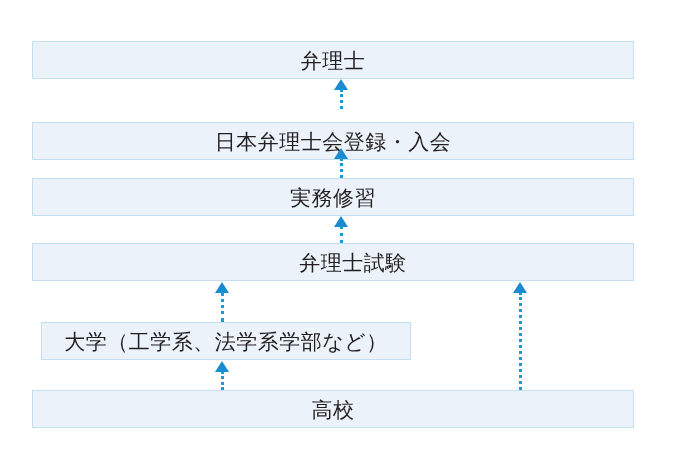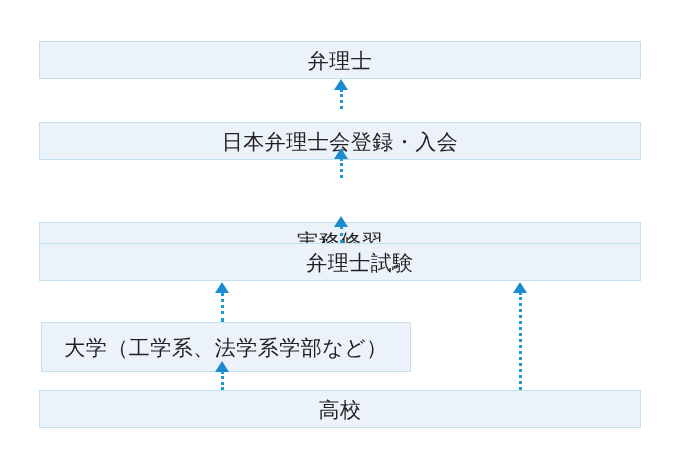--- a/index.html
+++ b/index.html
@@ -25,28 +25,28 @@
     display: flex;
     align-items: center;
     justify-content: center;
     color: #231f20;
     font-size: 21px;
     line-height: 1;
     letter-spacing: 0.5px;
     white-space: nowrap;
   }
   .node.wide {
-    left: 39px;
+    left: 32px;
     width: 602px;
     height: 38px;
   }
   .node.narrow {
     left: 41px;
     width: 370px;
-    height: 50px;
+    height: 38px;
     justify-content: center;
   }
   .node-label {
     display: block;
   }
 
   
   .arrow {
     position: absolute;
     width: 14px;
@@ -86,21 +86,21 @@
 
   <div class="node wide" style="top:110px;margin-top:12px;">
     <span class="node-label">日本弁理士会登録・入会</span>
   </div>
 
   <div class="arrow" style="left:334px; top:148px; height:30px;">
     <span class="head"></span>
     <span class="stem" style="height:20px;"></span>
   </div>
 
-  <div class="node wide" style="top:178px;margin-top:44px;">
+  <div class="node wide" style="top:178px;">
     <span class="node-label">実務修習</span>
   </div>
 
   <div class="arrow" style="left:334px; top:216px; height:27px;">
     <span class="head"></span>
     <span class="stem" style="height:17px;"></span>
   </div>
 
   <div class="node wide" style="top:243px;padding-left:40px;">
     <span class="node-label">弁理士試験</span>

